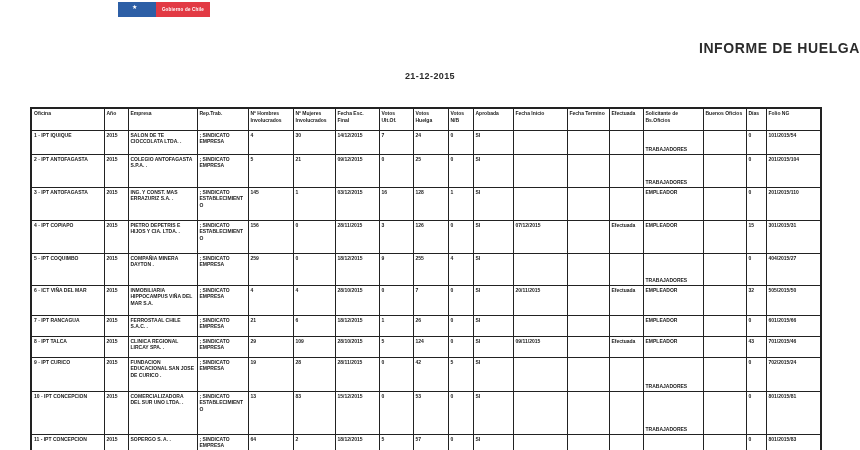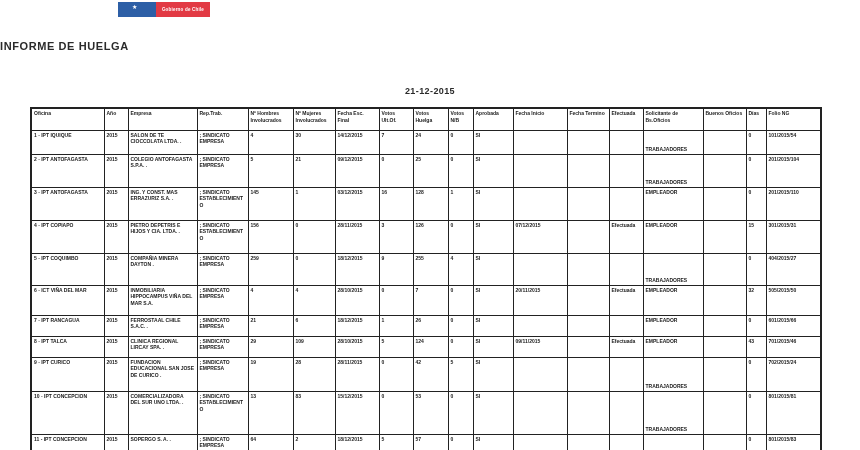--- a/index.html
+++ b/index.html
@@ -7,26 +7,26 @@
     width:860px; height:450px; background:#ffffff; overflow:hidden;
     position:relative; font-family:"Liberation Sans", sans-serif;
   }
   .logo { position:absolute; left:118px; top:2px; height:15px; display:flex; }
   .logo-blue { width:38px; height:15px; background:#2d5fa6; position:relative; }
   .logo-star { position:absolute; left:14px; top:2px; color:#ffffff; font-size:6px; line-height:6px; }
   .logo-red { width:54px; height:15px; background:#e23a44; color:#ffffff;
     font-size:4.5px; font-weight:bold; display:flex; align-items:center; justify-content:center;
     letter-spacing:0.2px; }
   .report-title {
-    position:absolute; top:40px; left:0; width:860px; text-align:left;
-    font-size:11px; font-weight:bold; color:#2b2b2b; letter-spacing:0.6px;
+    position:absolute; top:40px; left:0; width:860px; text-align:right;
+    font-size:14px; font-weight:bold; color:#2b2b2b; letter-spacing:0.6px;
   }
   .report-date {
     position:absolute; top:71px; left:0; width:860px; text-align:center;
-    font-size:9px; font-weight:bold; color:#2b2b2b; letter-spacing:0.4px;margin-top:15px;
+    font-size:9px; font-weight:bold; color:#2b2b2b; letter-spacing:0.4px;
   }
   table.report {
     position:absolute; left:30px; top:107px; width:790px;
     border-collapse:collapse; table-layout:fixed; border:2px solid #222;
   }
   table.report th, table.report td {
     border:1px solid #222; font-size:5px; font-weight:bold; color:#1a1a1a;
     padding:1px 2px; vertical-align:top; text-align:left; line-height:1.35;
     overflow:hidden; word-wrap:break-word;
   }

